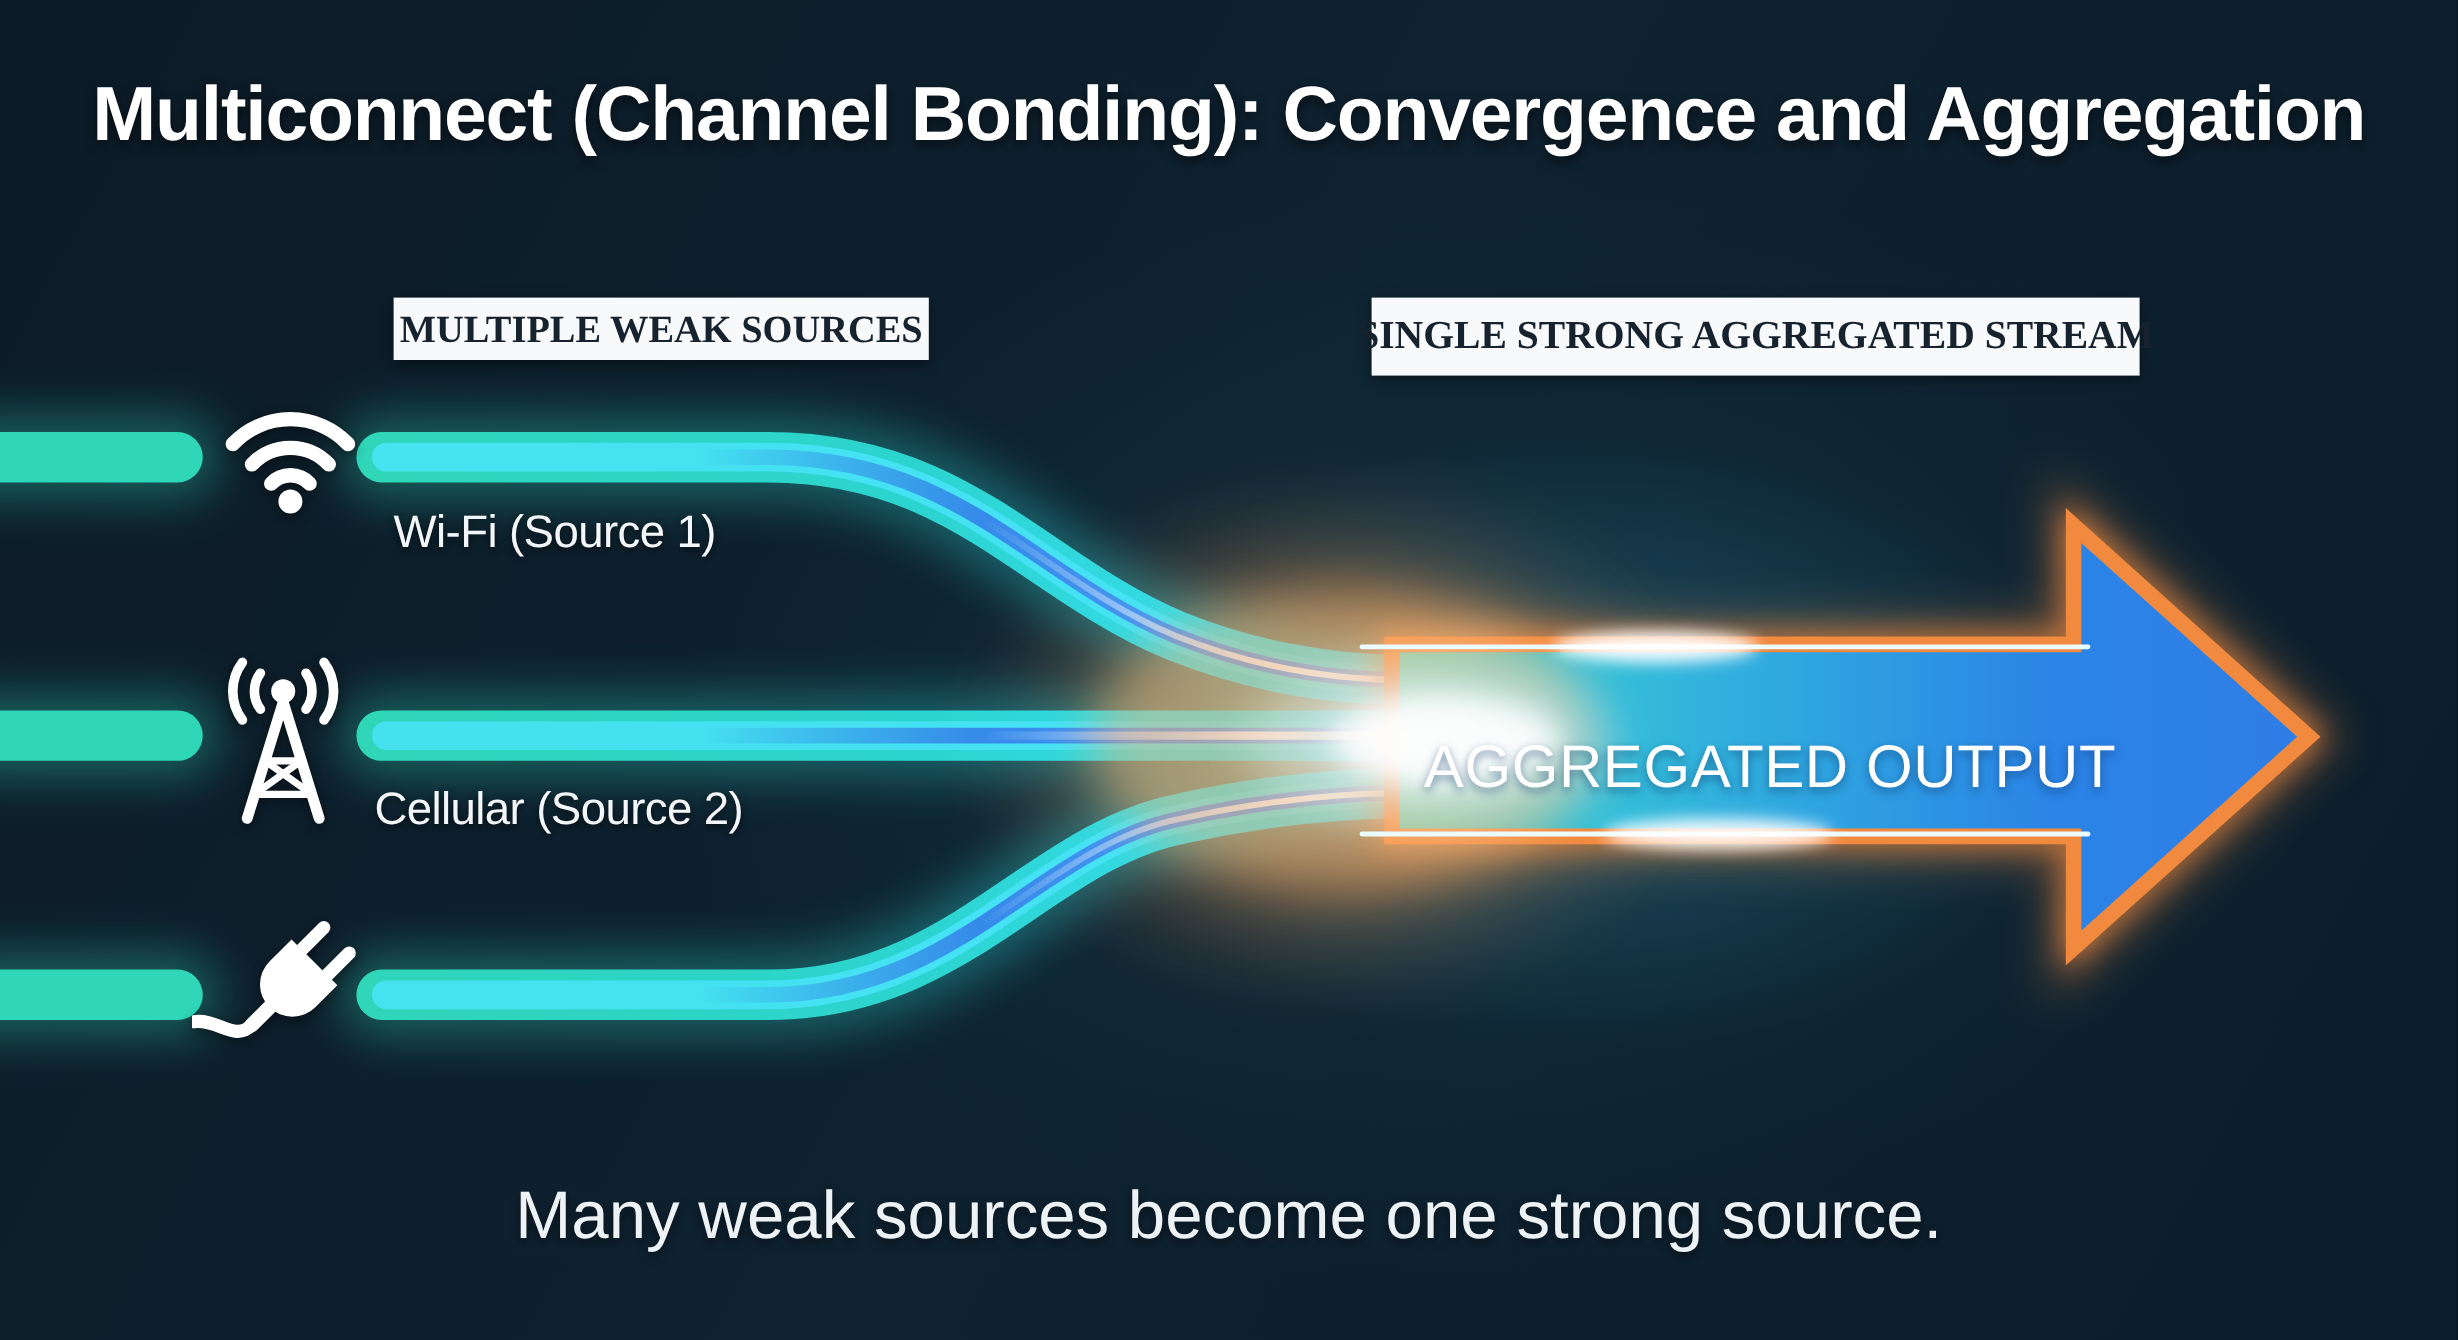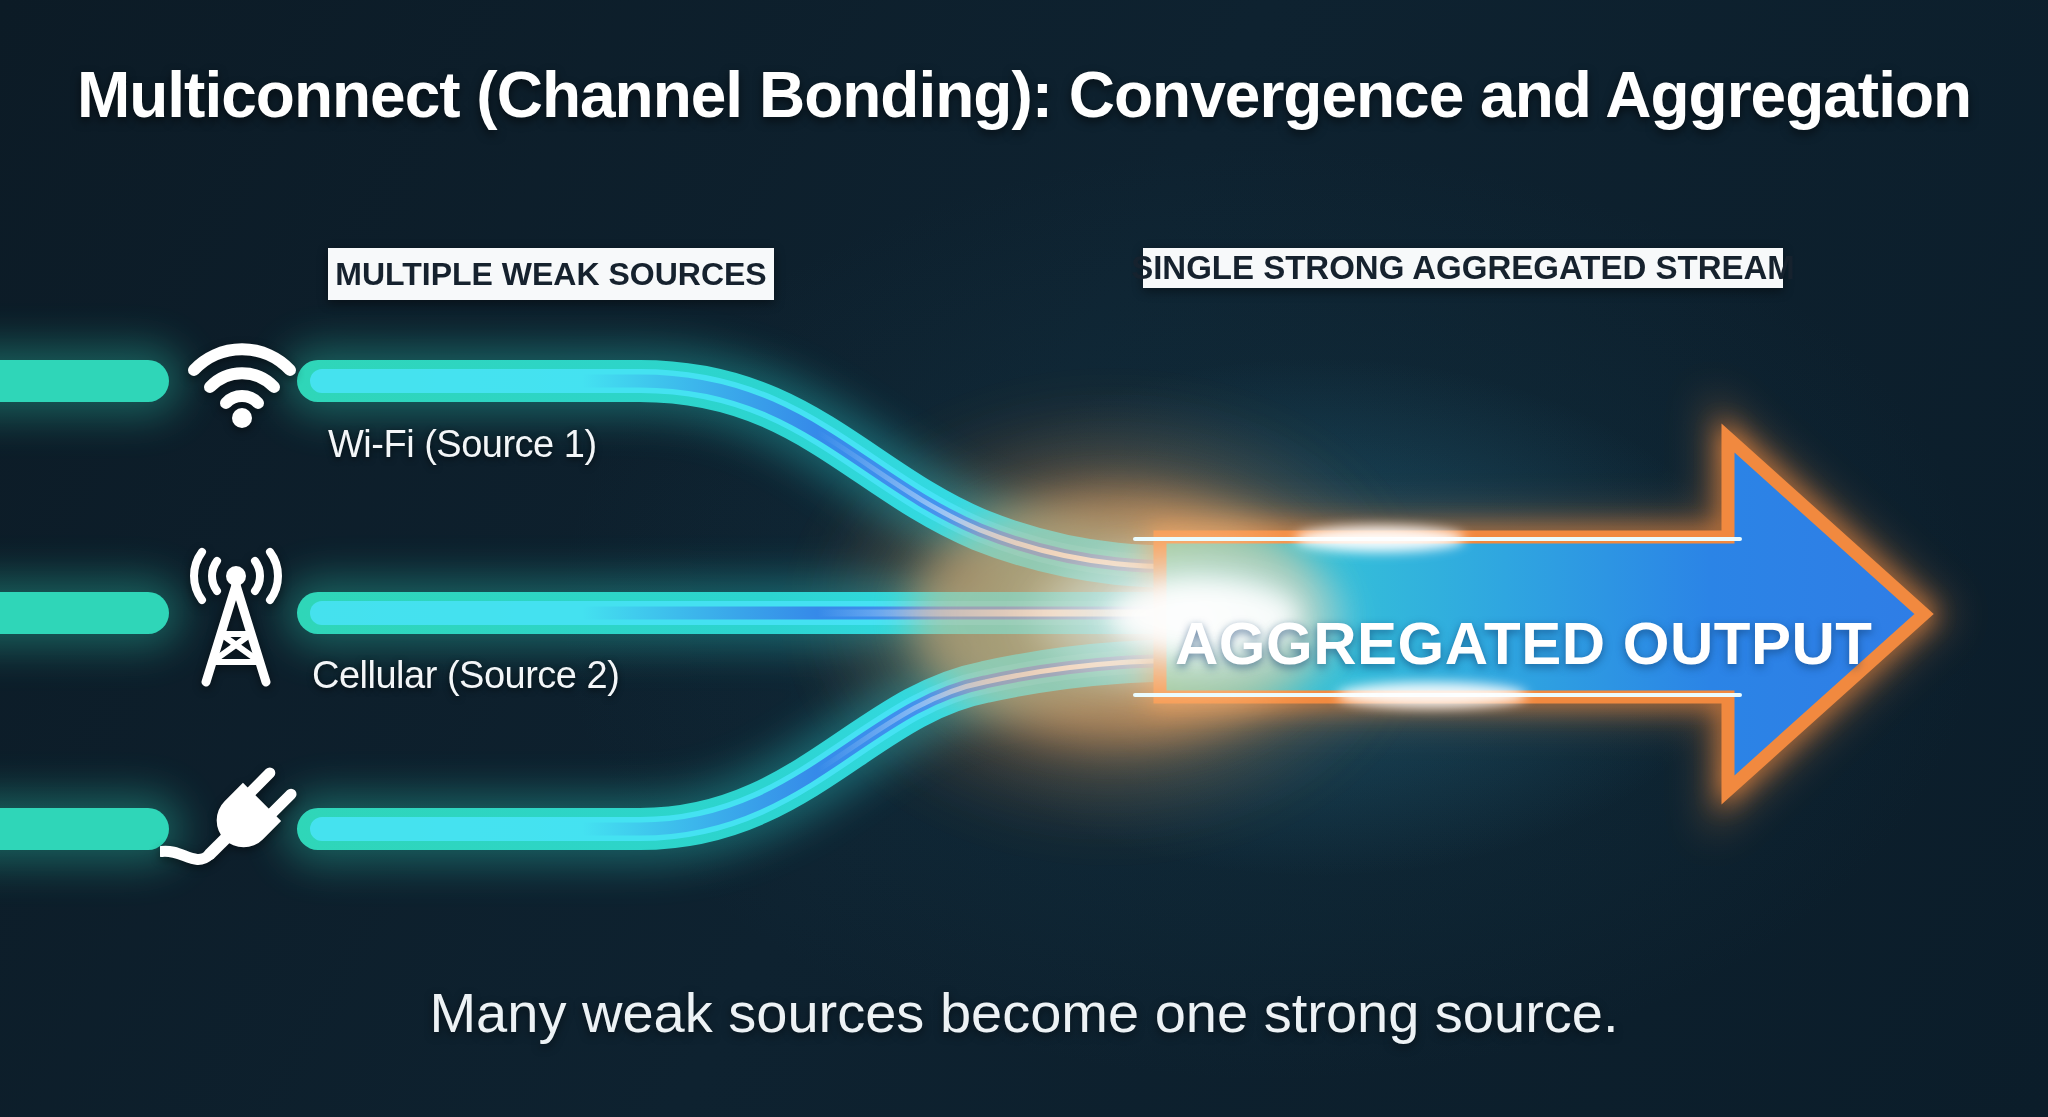--- a/index.html
+++ b/index.html
@@ -13,38 +13,38 @@
   }
   .art{position:absolute;left:0;top:0;width:2048px;height:1117px;}
   .title{
     position:absolute;left:0;right:0;top:58px;text-align:center;
     font-weight:bold;font-size:64px;letter-spacing:-1px;
     text-shadow:0 4px 10px rgba(0,0,0,.55);white-space:nowrap;
   }
   .tag{
     position:absolute;display:flex;align-items:center;justify-content:center;
     background:#f7f9fa;color:#16222e;font-weight:bold;
-    box-shadow:0 3px 10px rgba(0,0,0,.45);white-space:nowrap;
+    box-shadow:0 3px 10px rgba(0,0,0,.45);white-space:nowrap;font-family:Liberation Serif, serif;
   }
   .tag-left{left:328px;top:248px;width:446px;height:52px;font-size:32px;}
-  .tag-right{left:1143px;top:248px;width:640px;height:40px;font-size:33px;}
+  .tag-right{left:1143px;top:248px;width:640px;height:65px;font-size:33px;}
   .src-label{
     position:absolute;font-size:38px;letter-spacing:-.5px;line-height:1;
     color:#f3f6f8;text-shadow:0 2px 6px rgba(0,0,0,.6);white-space:nowrap;
   }
   .src-label-1{left:312px;top:425px;margin-left:16px;}
   .src-label-2{left:312px;top:656px;}
   .src-label-3{left:312px;top:873px;}
   .icon{position:absolute;filter:drop-shadow(0 3px 5px rgba(0,0,0,.45));}
   .icon-wifi{left:176px;top:330px;}
   .icon-cell{left:172px;top:540px;}
   .icon-plug{left:160px;top:752px;}
   .arrow-label{
     position:absolute;left:1175px;top:614px;width:600px;text-align:center;
-    font-weight:bold;font-size:60px;letter-spacing:.5px;line-height:1;
+    font-weight:normal;font-size:50px;letter-spacing:.5px;line-height:1;
     text-shadow:0 3px 8px rgba(15,60,110,.6);white-space:nowrap;
   }
   .caption{
     position:absolute;left:0;right:0;top:980px;text-align:center;
     font-size:56px;color:#edf2f5;text-shadow:0 3px 8px rgba(0,0,0,.5);white-space:nowrap;
   }
 </style>
 </head>
 <body>
 

